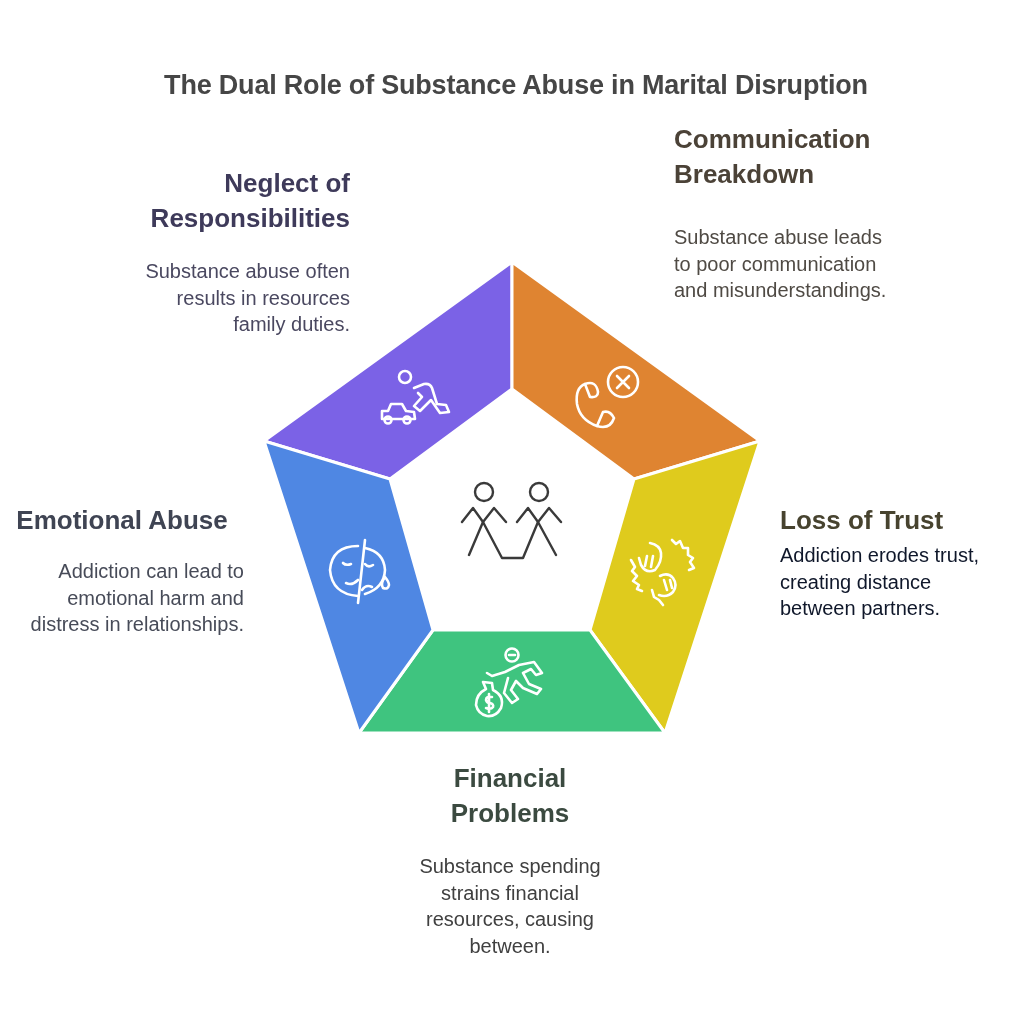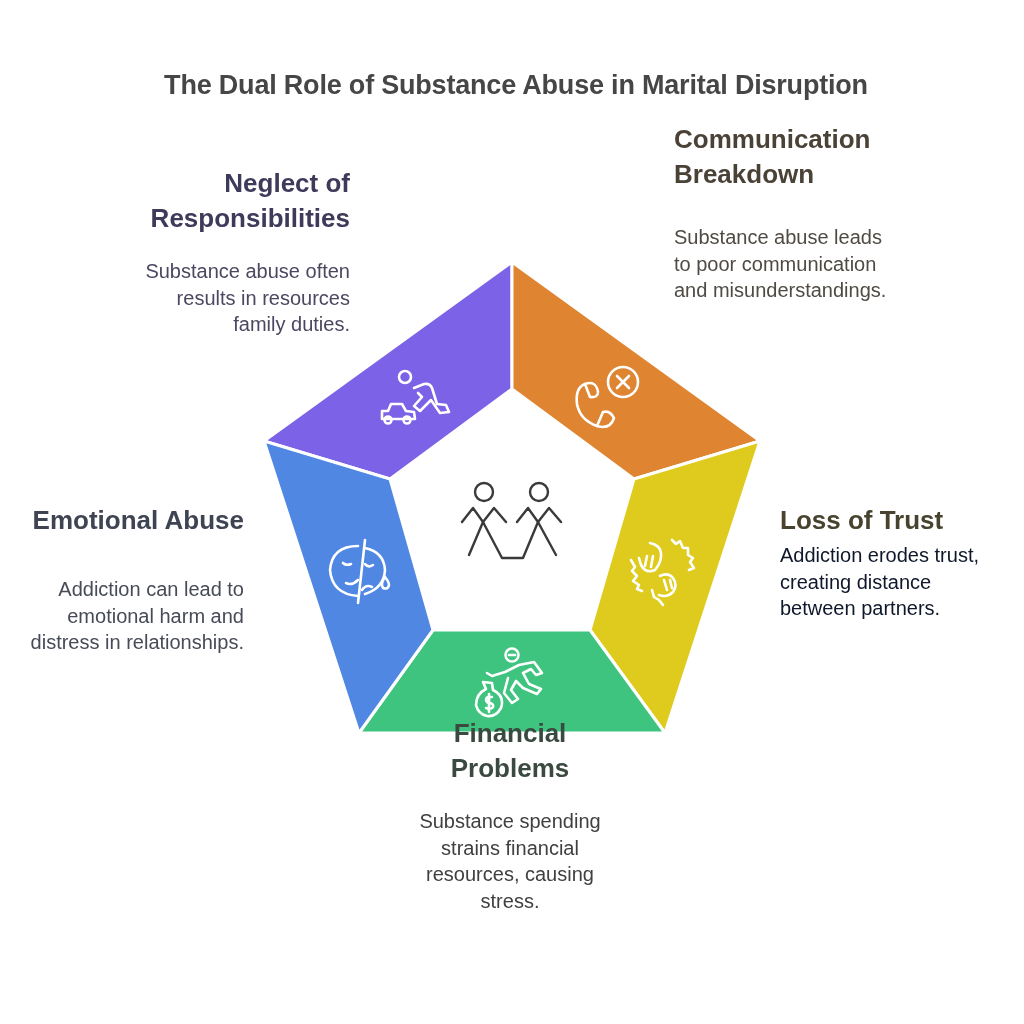--- a/index.html
+++ b/index.html
@@ -11,26 +11,26 @@
   .right { text-align: right; }
   .center { text-align: center; }
   .left { text-align: left; }
   #b-neglect { left: 60px; top: 118px; width: 290px; margin-top: 48px; }
   #b-neglect h2 { color: #3e3a5a; }
   #b-neglect p { color: #4a4860; margin-top: 22px; }
   #b-comm { left: 674px; top: 122px; width: 300px; }
   #b-comm h2 { color: #4b4237; }
   #b-comm p { color: #4f4a44; margin-top: 32px; }
   #b-emo { left: 0px; top: 503px; width: 244px; }
-  #b-emo h2 { color: #3f4453; }
-  #b-emo p { color: #474b58; margin-top: 38px; }
+  #b-emo h2 { color: #3f4453; text-align: center; }
+  #b-emo p { color: #474b58; margin-top: 20px; }
   #b-trust { left: 780px; top: 503px; width: 240px; }
   #b-trust h2 { color: #47432f; }
   #b-trust p { color: #0f172a; margin-top: 4px; }
-  #b-fin { left: 370px; top: 716px; width: 280px; }
+  #b-fin { left: 370px; top: 761px; width: 280px; }
   #b-fin h2 { color: #3b4a40; }
   #b-fin p { color: #404040; margin-top: 22px; }
   svg.diagram { position: absolute; left: 0; top: 0; }
   .seg { stroke: #ffffff; stroke-width: 3; stroke-linejoin: round; }
   .ic { fill: none; stroke: #ffffff; stroke-width: 2.6; stroke-linecap: round; stroke-linejoin: round; }
   .ic-dark { fill: none; stroke: #3a3a3a; stroke-width: 2.4; stroke-linecap: round; stroke-linejoin: round; }
 </style>
 </head>
 <body>
 
@@ -144,15 +144,15 @@
 
 <div class="block center" id="b-fin">
   <h2>
     <span>Financial</span><br>
     <span>Problems</span>
   </h2>
   <p>
     <span>Substance spending</span><br>
     <span>strains financial</span><br>
     <span>resources, causing</span><br>
-    <span>stress.</span>
+    <span>between.</span>
   </p>
 </div>
 
 </body></html>

